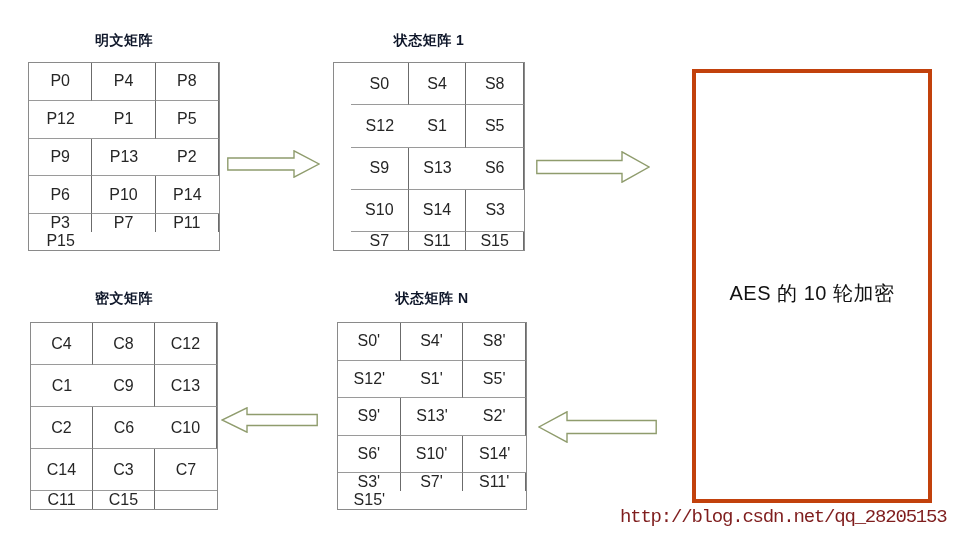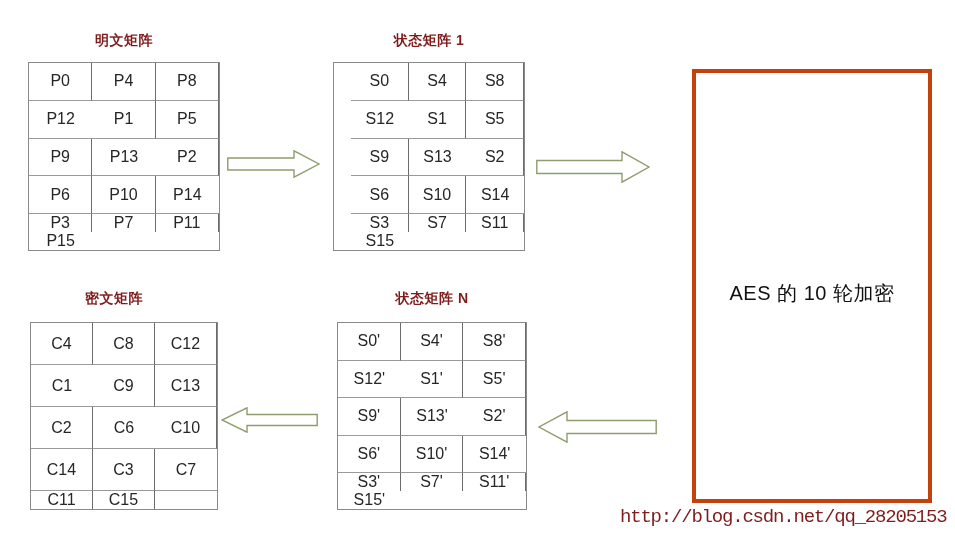--- a/index.html
+++ b/index.html
@@ -2,25 +2,25 @@
 <html><head>
 <meta charset="utf-8">
 <style>
   html,body{margin:0;padding:0;background:#ffffff;}
   .canvas{
     position:relative;width:955px;height:536px;background:#ffffff;overflow:hidden;
     font-family:"Liberation Sans","DejaVu Sans",sans-serif;color:#262626;
   }
   .m-title{
     position:absolute;height:18px;line-height:18px;text-align:center;
-    font-size:14px;font-weight:700;color:#7f1d1d;letter-spacing:0.5px;
+    font-size:14px;font-weight:700;color:#0f172a;letter-spacing:0.5px;
   }
   .t-title-1{left:28px;top:31px;width:192px;}
   .t-title-2{left:333px;top:31px;width:192px;}
-  .t-title-3{left:20px;top:289px;width:188px;}
+  .t-title-3{left:30px;top:289px;width:188px;}
   .t-title-4{left:337px;top:289px;width:190px;}
 
   .grid{
     position:absolute;display:grid;
     grid-template-columns:repeat(3,1fr);grid-template-rows:repeat(4,1fr);
     border:1px solid #8a8a8a;background:#ffffff;box-sizing:border-box;
   }
   .grid-1{left:28px;top:62px;width:192px;height:189px;}
   .grid-2{left:333px;top:62px;width:192px;height:189px;padding-left:17px;}
   .grid-3{left:30px;top:322px;width:188px;height:188px;}
@@ -86,21 +86,20 @@
     </div>
   <div class="grid grid-2">
       <div class="cell">S0</div>
       <div class="cell">S4</div>
       <div class="cell">S8</div>
       <div class="cell">S12</div>
       <div class="cell">S1</div>
       <div class="cell">S5</div>
       <div class="cell">S9</div>
       <div class="cell">S13</div>
-      <div class="cell">S2</div>
       <div class="cell">S6</div>
       <div class="cell">S10</div>
       <div class="cell">S14</div>
       <div class="cell">S3</div>
       <div class="cell">S7</div>
       <div class="cell">S11</div>
       <div class="cell">S15</div>
     </div>
   <div class="grid grid-3">
       <div class="cell">C4</div>

